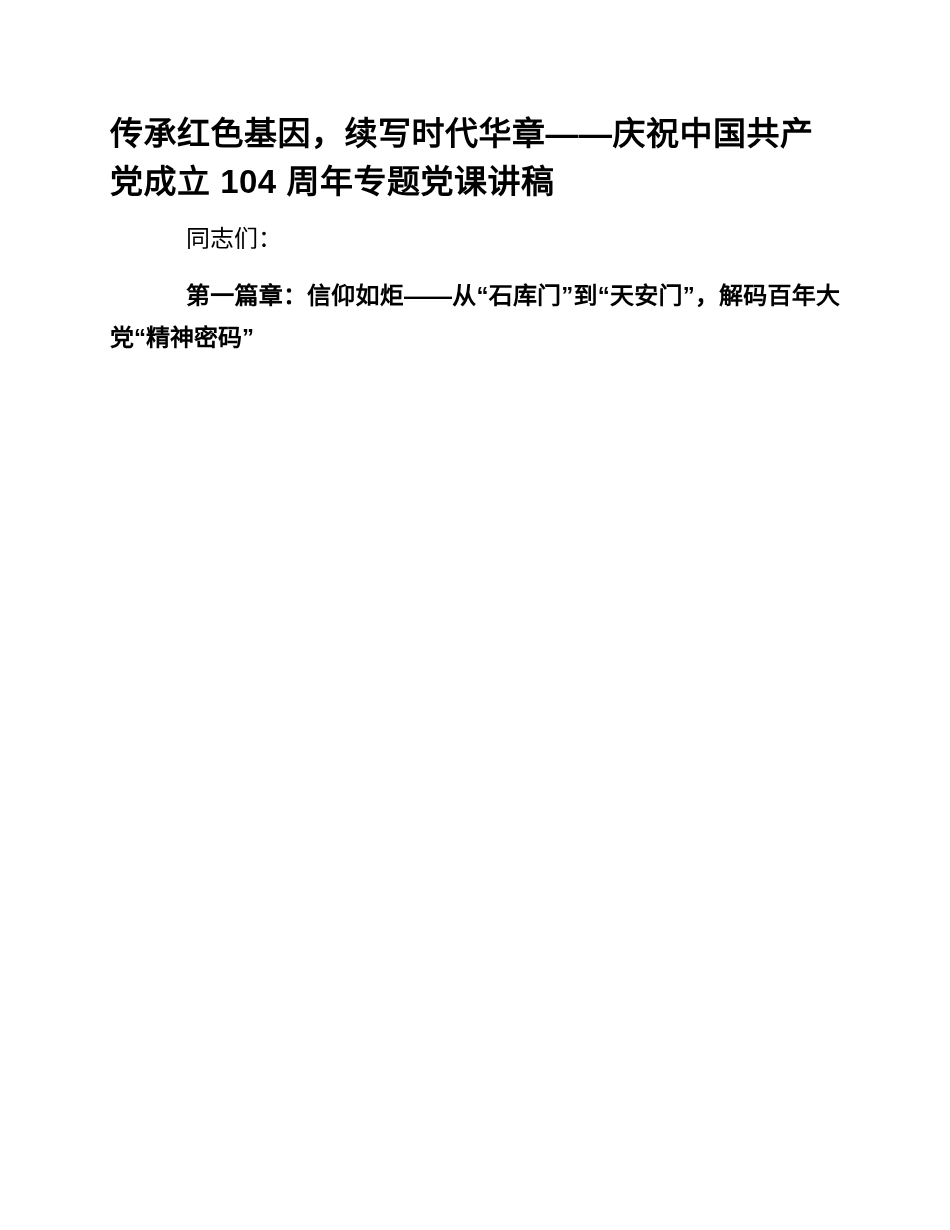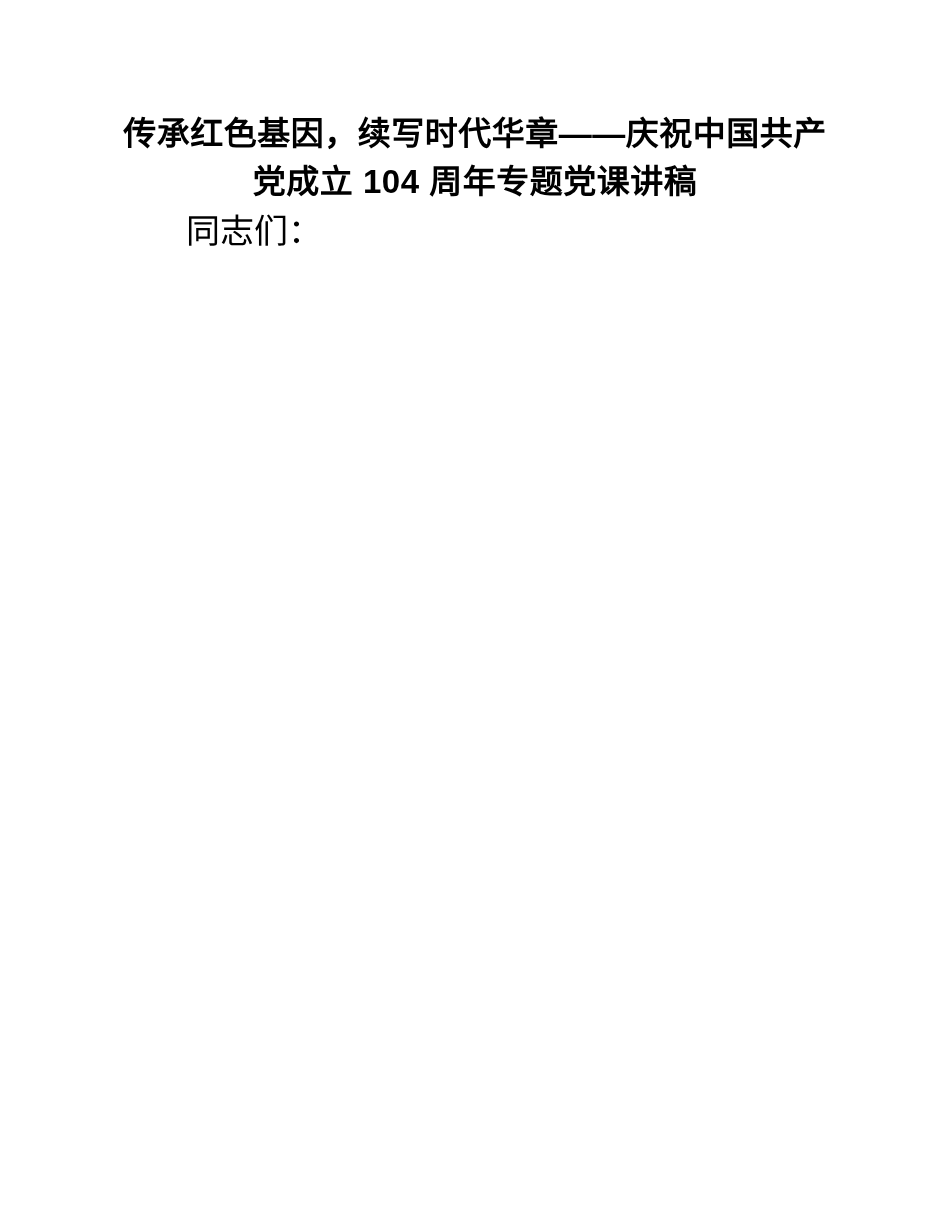--- a/index.html
+++ b/index.html
@@ -16,39 +16,40 @@
     box-sizing: border-box;
     width: 950px;
     height: 1230px;
     padding: 110px 110px 0 110px;
     background: #ffffff;
   }
   .doc-title {
     font-size: 33px;
     line-height: 48px;
     font-weight: 700;
-    text-align: center;
-    margin: 0 0 4px 0;
+    text-align: left;
+    margin: 0 0 12px 0;
     letter-spacing: 0.5px;
   }
   .para {
-    font-size: 34px;
+    font-size: 24px;
     line-height: 42px;
     text-align: justify;
     text-indent: 76px;
     margin: 0 0 15px 0;
   }
   .para.heading {
     font-weight: 700;
   }
 </style>
 </head>
 <body>
 
 <div class="page">
   <h1 class="doc-title">传承红色基因，续写时代华章——庆祝中国共产党成立 104 周年专题党课讲稿</h1>
 
   <p class="para salutation">同志们：</p>
 
 
 
+  <p class="para heading">第一篇章：信仰如炬——从“石库门”到“天安门”，解码百年大党“精神密码”</p>
 
 </div>
 
 </body></html>

